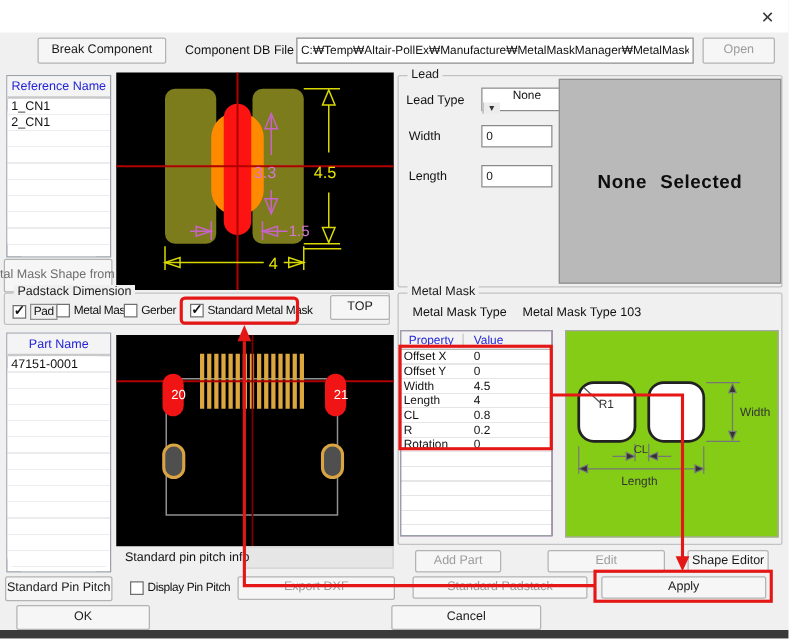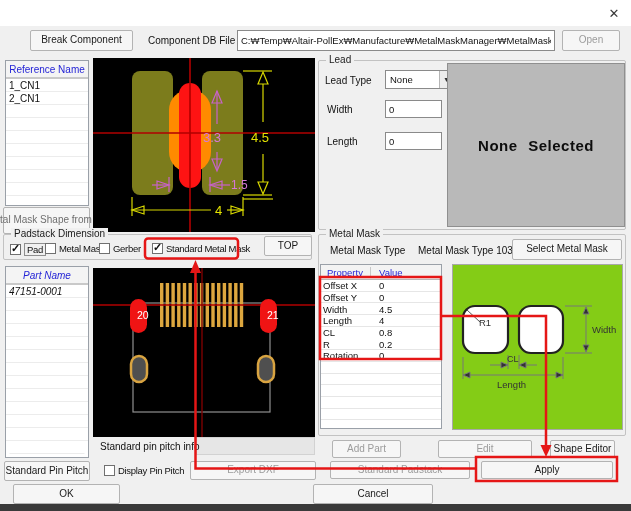--- a/index.html
+++ b/index.html
@@ -127,21 +127,21 @@
   <div class="cb" style="left:99px;top:243px;">
     <span class="box"></span>
       <span class="cbl">Gerber</span>
   </div>
   <div class="cb checked" style="left:152px;top:243px;">
     <span class="box"></span>
       <span class="cbl">Standard Metal Mask</span>
   </div>
   <div class="btn" style="left:264px;top:236px;width:48px;height:20px;">TOP</div>
 
-  <div class="list" style="left:5px;top:266px;width:84px;height:192px;font-style:italic;">
+  <div class="list" style="left:5px;top:266px;width:84px;height:192px;">
     <div class="list-hdr">Part Name</div>
     <div class="list-body">
       <div class="list-item">47151-0001</div>
     </div>
   </div>
 
   <div class="preview" style="left:93px;top:268px;width:222px;height:169px;">
     <svg width="222" height="169" viewBox="0 0 222 169">
       <rect x="40" y="35" width="137" height="109" fill="none" stroke="#909090" stroke-width="1.2"></rect>
       <g fill="#dda73f">
@@ -169,38 +169,37 @@
       <text x="174" y="51" font-size="10.5" fill="#ffffff">21</text>
       <rect x="38" y="88" width="16" height="26" rx="8" fill="#4f4f4f" stroke="#d9a441" stroke-width="2.5"></rect>
       <rect x="165" y="88" width="16" height="26" rx="8" fill="#4f4f4f" stroke="#d9a441" stroke-width="2.5"></rect>
     </svg>
   </div>
 
   <div class="grp" style="left:318px;top:60px;width:308px;height:170px;">
     <span class="grp-label">Lead</span>
   </div>
   <div class="lbl" style="left:325px;top:75px;">Lead Type</div>
-  <div class="dd" style="left:385px;top:70px;width:69px;height:19px;">
+  <div class="dd" style="left:385px;top:70px;width:69px;height:19px;flex-direction:column;">
     <span class="txt">None</span>
     <span class="arr">▾</span>
   </div>
   <div class="lbl" style="left:327px;top:104px;">Width</div>
   <input class="inp" style="left: 385px; top: 100px; width: 57px; height: 18px;" value="0">
   <div class="lbl" style="left:327px;top:136px;">Length</div>
   <input class="inp" style="left: 385px; top: 132px; width: 57px; height: 18px;" value="0">
   <div class="none-sel">
       <span>None  Selected</span>
     </div>
 
   <div class="grp" style="left:318px;top:234px;width:308px;height:202px;">
     <span class="grp-label">Metal Mask</span>
   </div>
   <div class="lbl" style="left:330px;top:245px;">Metal Mask Type</div>
   <div class="lbl" style="left:408px;top:245px;padding-left:10px;">Metal Mask Type 103</div>
-  <div class="btn" style="left:512px;top:239px;width:110px;height:21px;">Select Metal Mask</div>
 
   <div class="ptable">
     <div class="phdr">
       <span class="c1">Property</span>
       <span class="c2">Value</span>
     </div>
     <div class="pbody">
       <div class="prow">
           <span class="c1">Offset X</span>
           <span class="c2">0</span>

